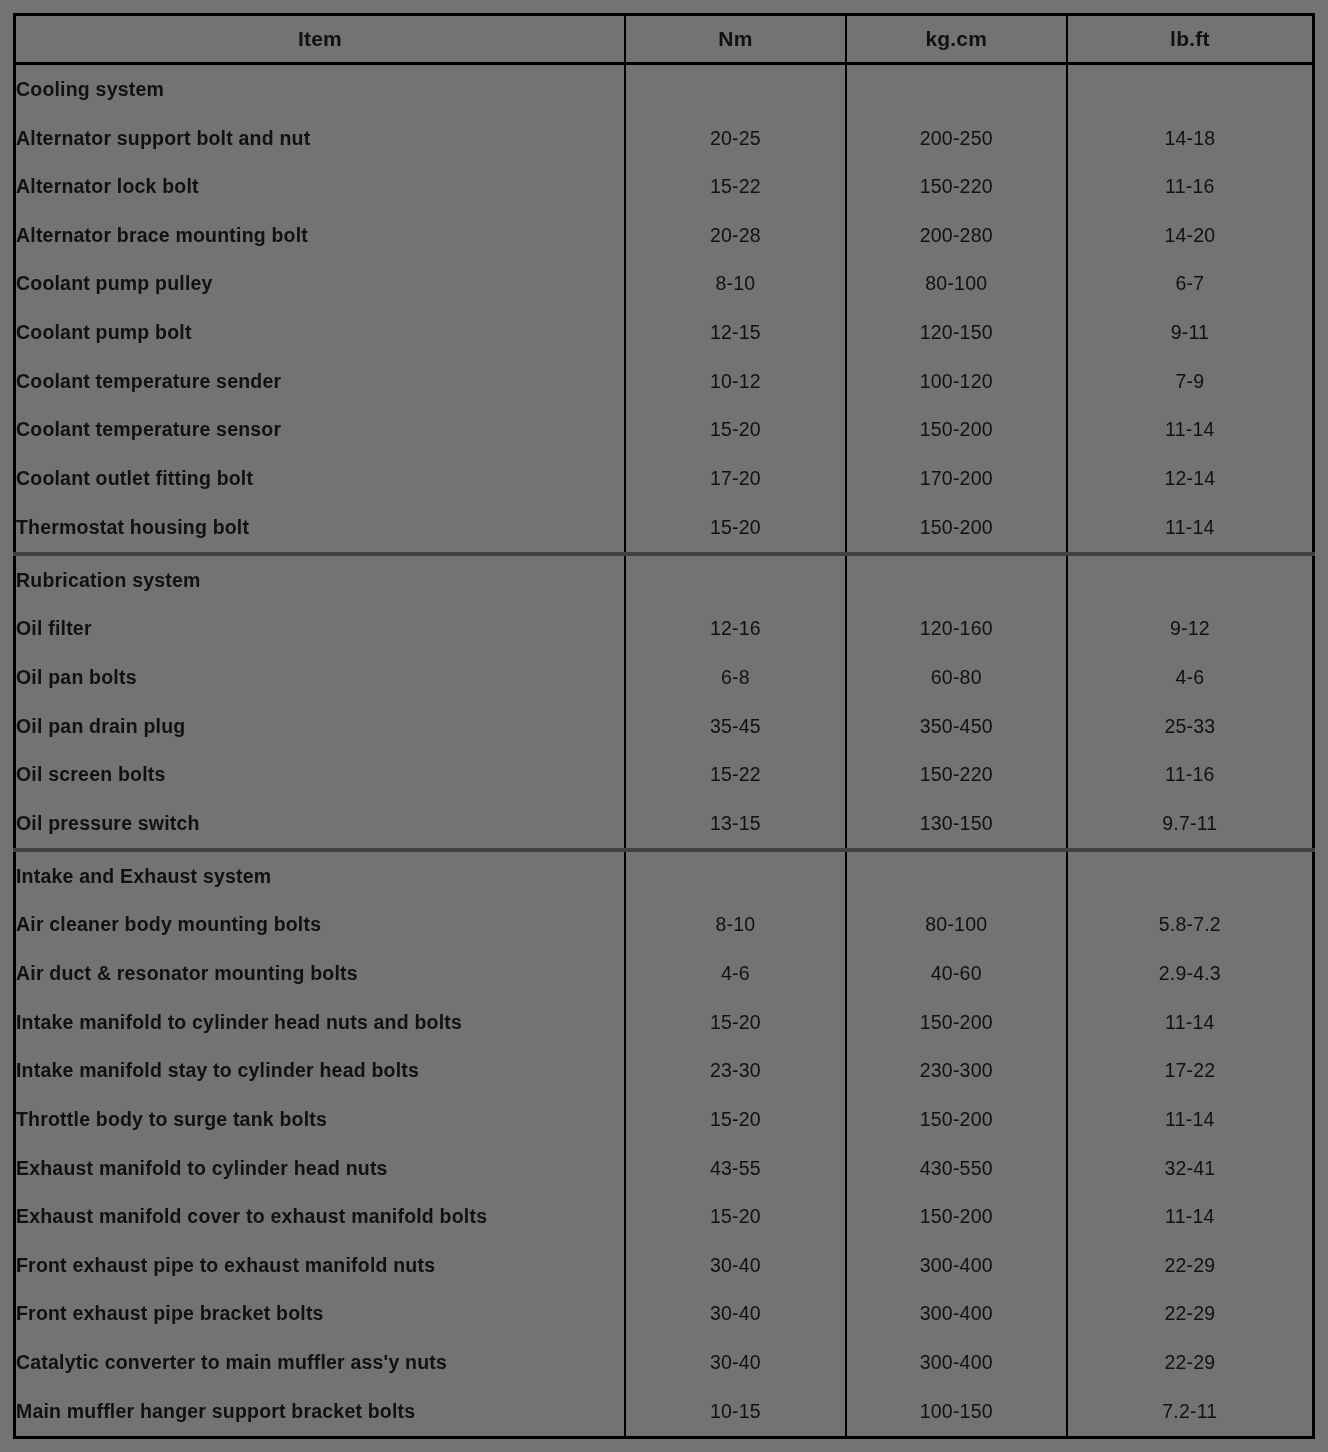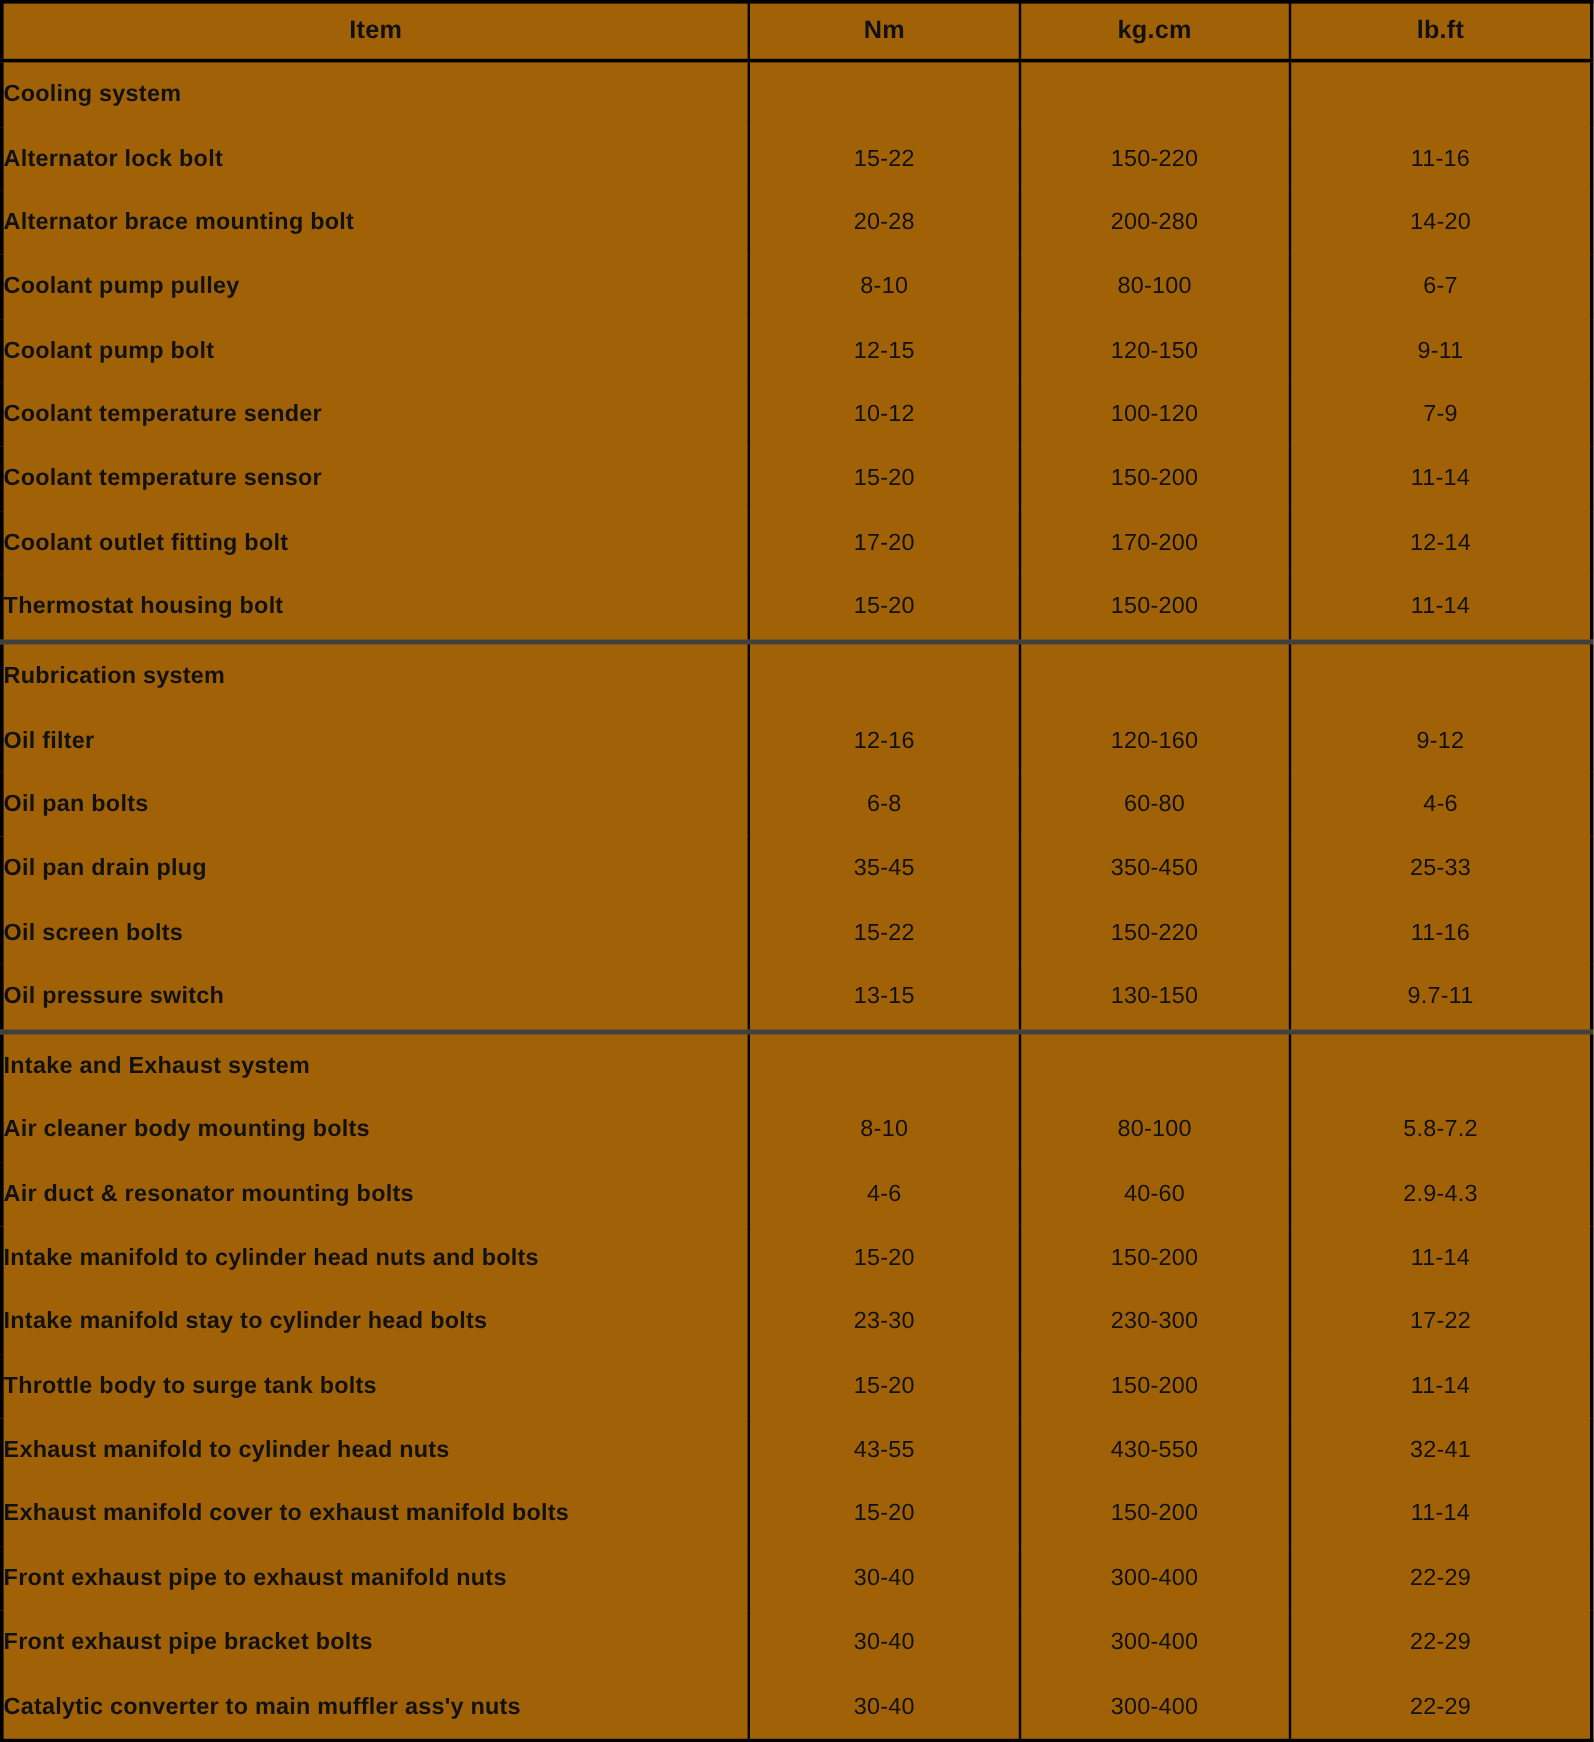--- a/index.html
+++ b/index.html
@@ -6,21 +6,22 @@
     margin: 0;
     padding: 0;
     background: #ffffff;
     font-family: "Liberation Sans", sans-serif;
     color: #111111;
   }
   .page {
     width: 1328px;
     height: 1452px;
     box-sizing: border-box;
-    background: #a16207;
+    padding: 13px;
+    background: #737373;
   }
   table.torque {
     width: 100%;
     height: 100%;
     border-collapse: collapse;
     border: 3px solid #000000;
     table-layout: fixed;
   }
   table.torque th {
     font-size: 21px;
@@ -70,20 +71,26 @@
     </thead>
     <tbody>
 
     <tr>
           <td class="col-item sep-r">Cooling system</td>
           <td class="col-val sep-r"></td>
           <td class="col-val sep-r"></td>
           <td class="col-val"></td>
         </tr>
         <tr>
+          <td class="col-item sep-r">Alternator support bolt and nut</td>
+          <td class="col-val sep-r">20-25</td>
+          <td class="col-val sep-r">200-250</td>
+          <td class="col-val">14-18</td>
+        </tr>
+        <tr>
           <td class="col-item sep-r">Alternator lock bolt</td>
           <td class="col-val sep-r">15-22</td>
           <td class="col-val sep-r">150-220</td>
           <td class="col-val">11-16</td>
         </tr>
         <tr>
           <td class="col-item sep-r">Alternator brace mounting bolt</td>
           <td class="col-val sep-r">20-28</td>
           <td class="col-val sep-r">200-280</td>
           <td class="col-val">14-20</td>
@@ -218,16 +225,22 @@
           <td class="col-item sep-r">Front exhaust pipe bracket bolts</td>
           <td class="col-val sep-r">30-40</td>
           <td class="col-val sep-r">300-400</td>
           <td class="col-val">22-29</td>
         </tr>
         <tr>
           <td class="col-item sep-r">Catalytic converter to main muffler ass'y nuts</td>
           <td class="col-val sep-r">30-40</td>
           <td class="col-val sep-r">300-400</td>
           <td class="col-val">22-29</td>
+        </tr>
+        <tr>
+          <td class="col-item sep-r">Main muffler hanger support bracket bolts</td>
+          <td class="col-val sep-r">10-15</td>
+          <td class="col-val sep-r">100-150</td>
+          <td class="col-val">7.2-11</td>
         </tr>
       </tbody>
   </table>
 </div>
 
 </body></html>

